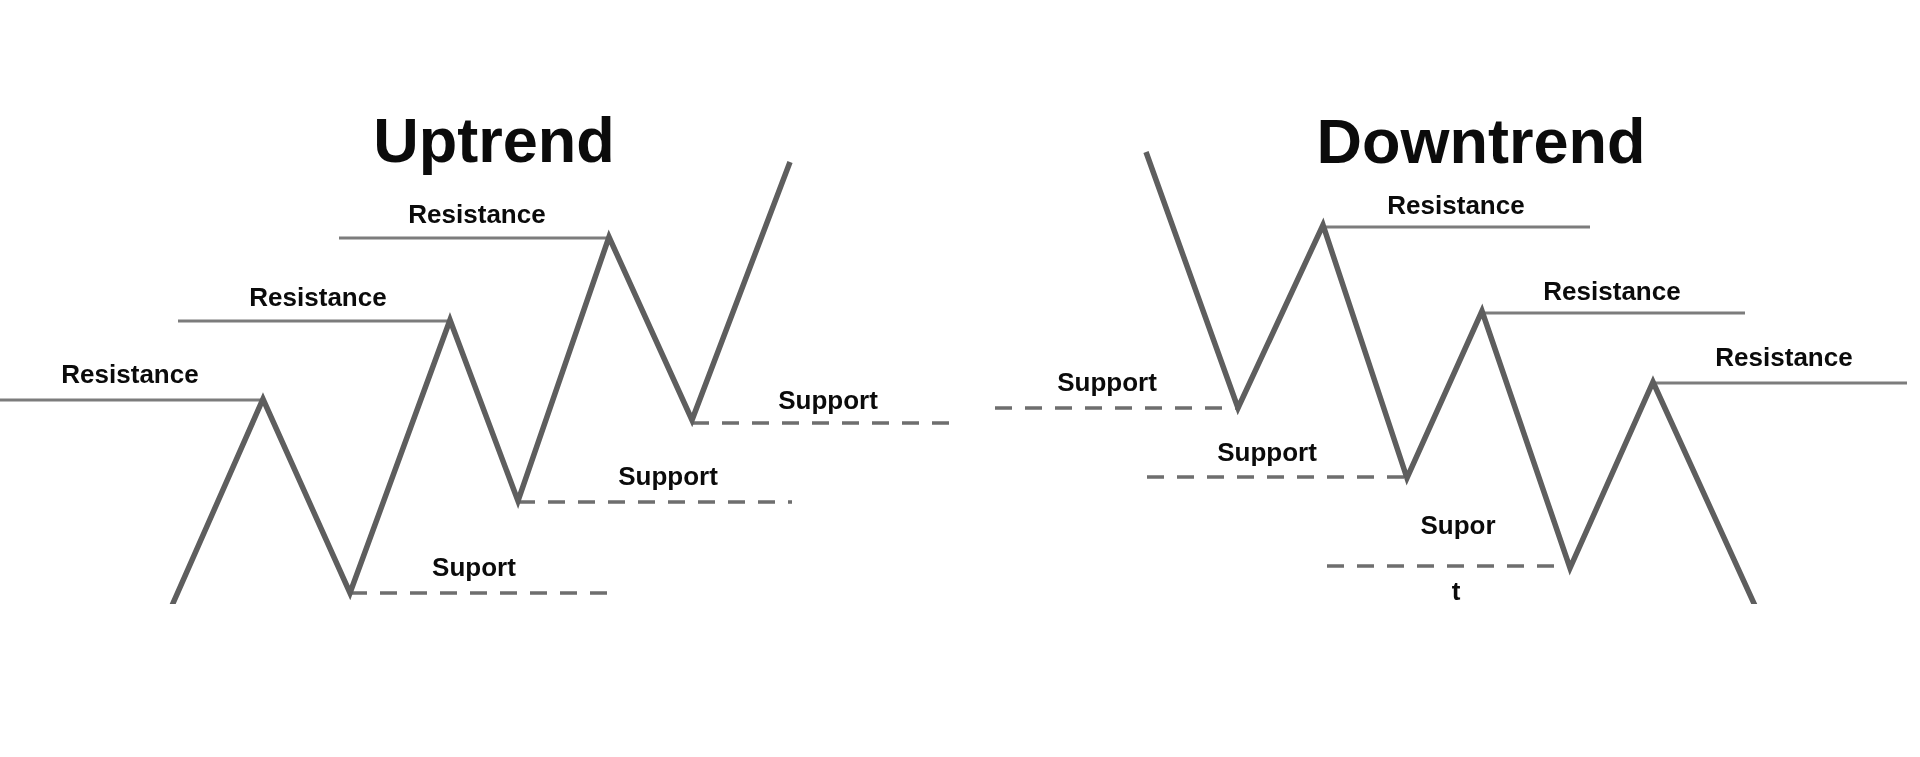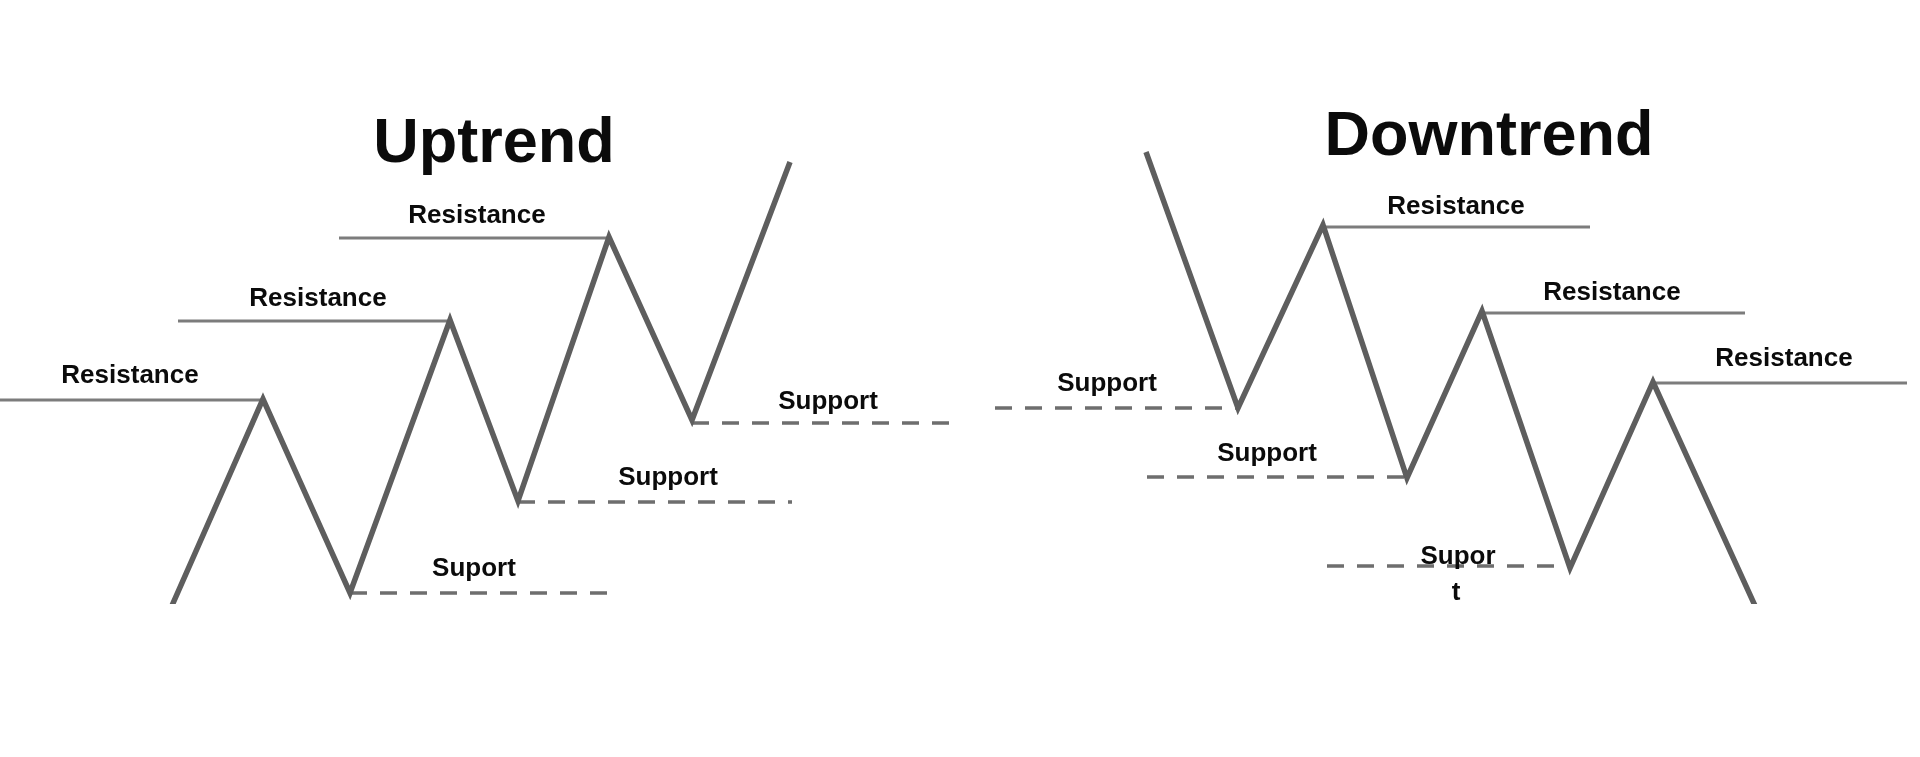--- a/index.html
+++ b/index.html
@@ -61,24 +61,24 @@
   <div class="panel-title" style="left: 494px; top: 140px;">Uptrend</div>
 
   <div class="lvl-label" style="left: 130px; top: 374px;">Resistance</div>
   <div class="lvl-label" style="left: 318px; top: 297px;">Resistance</div>
   <div class="lvl-label" style="left: 477px; top: 214px;">Resistance</div>
 
   <div class="lvl-label" style="left: 474px; top: 567px;">Suport</div>
   <div class="lvl-label" style="left: 668px; top: 476px;">Support</div>
   <div class="lvl-label" style="left: 828px; top: 400px;">Support</div>
 
-  <div class="panel-title" style="left: 1481px; top: 133px; margin-left: 8px;">Downtrend</div>
+  <div class="panel-title" style="left: 1481px; top: 141px;">Downtrend</div>
 
   <div class="lvl-label" style="left: 1456px; top: 205px;">Resistance</div>
   <div class="lvl-label" style="left: 1612px; top: 291px;">Resistance</div>
   <div class="lvl-label" style="left: 1784px; top: 357px;">Resistance</div>
 
   <div class="lvl-label" style="left: 1107px; top: 382px;">Support</div>
   <div class="lvl-label" style="left: 1267px; top: 452px;">Support</div>
-  <div class="lvl-label" style="left: 1458px; top: 555px;">Supor</div>
+  <div class="lvl-label" style="left: 1458px; top: 525px;">Supor</div>
   <div class="lvl-label" style="left: 1456px; top: 591px;">t</div>
 
 </div>
 
 </body></html>

